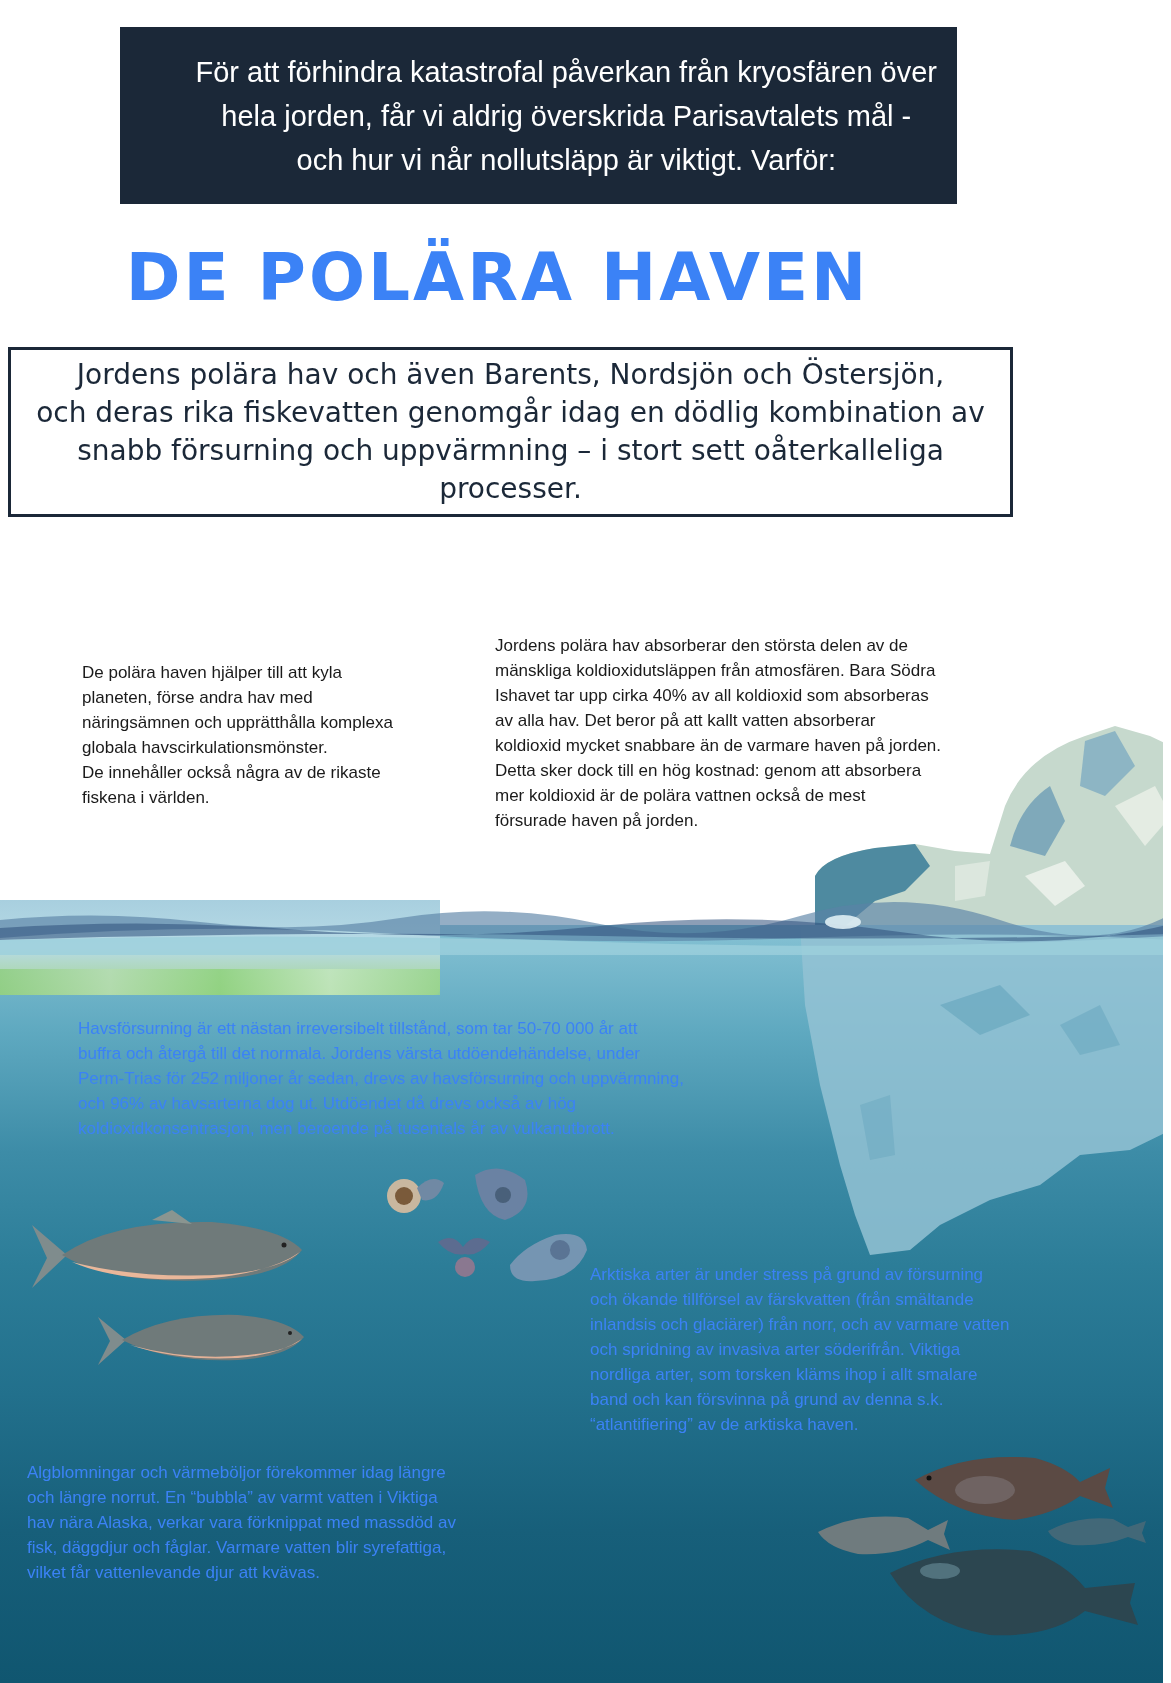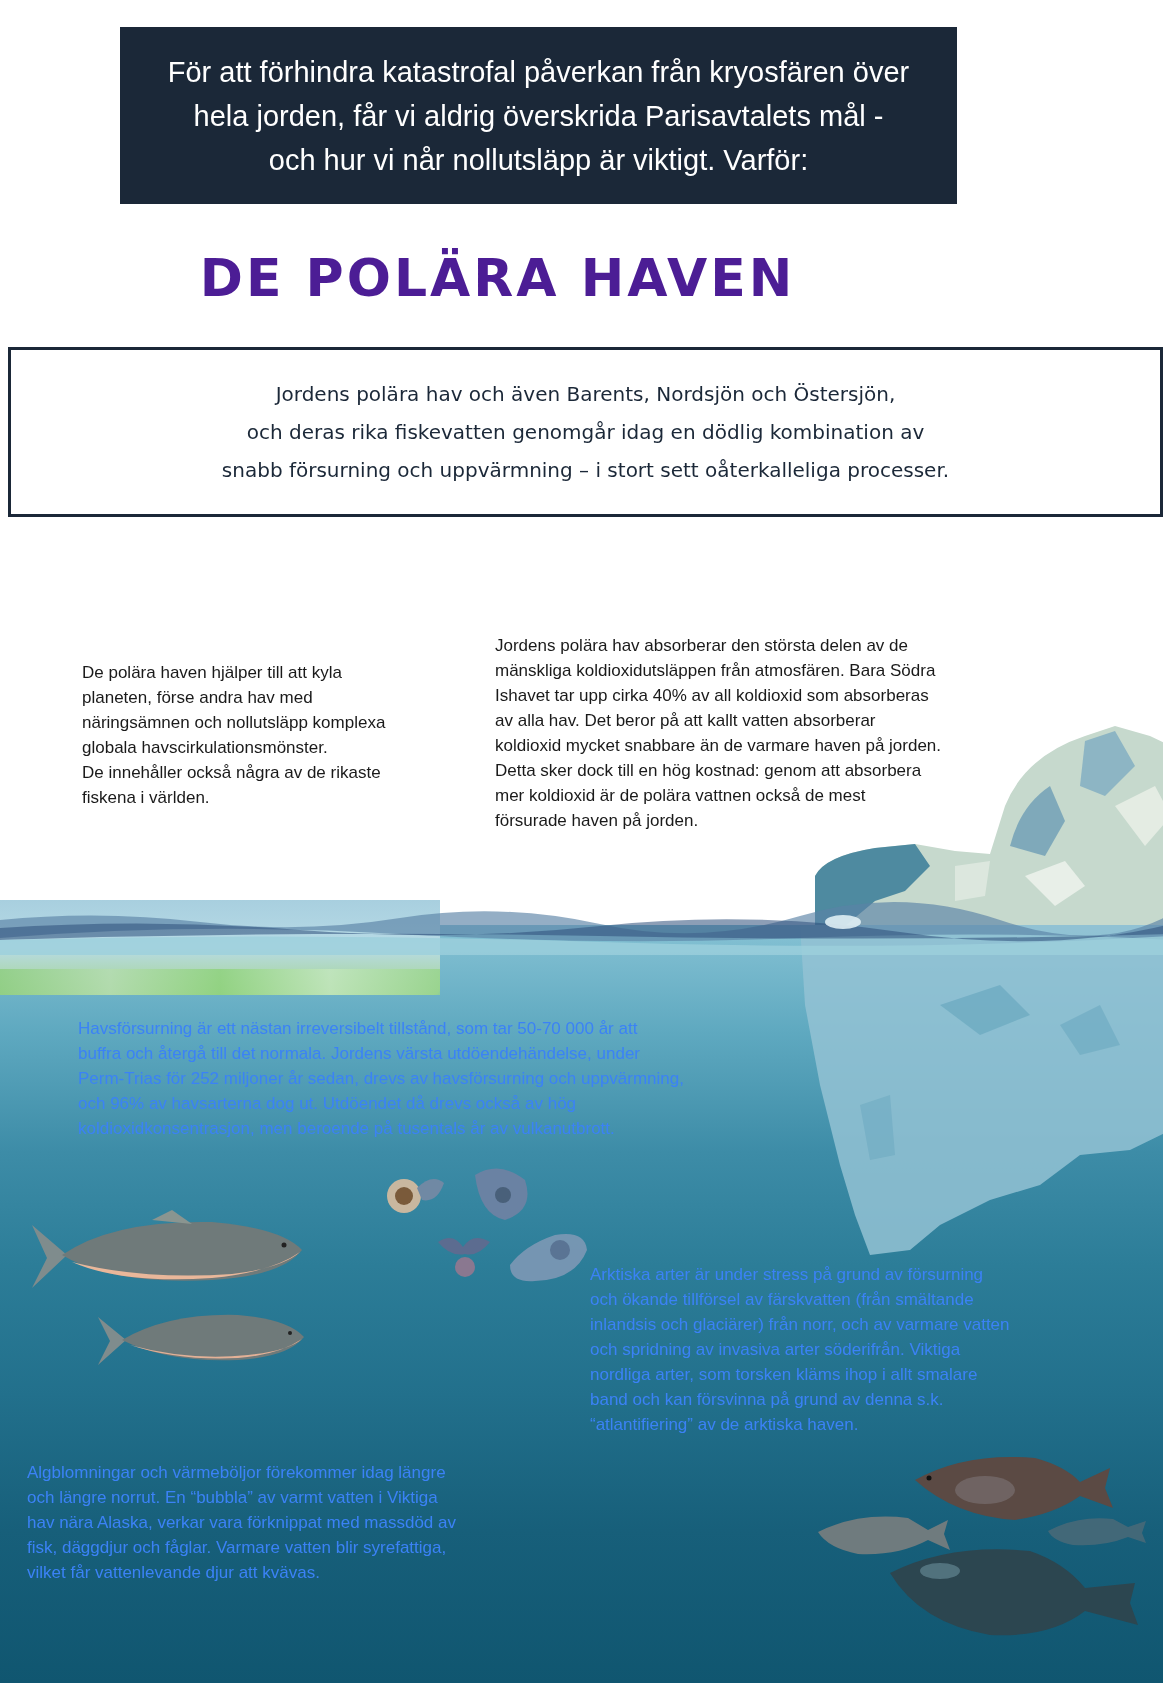--- a/index.html
+++ b/index.html
@@ -2,37 +2,37 @@
 <html><head>
 <meta charset="utf-8">
 <style>
   * { box-sizing: border-box; margin: 0; padding: 0; }
   html, body { width: 1171px; height: 1683px; background: #ffffff; overflow: hidden; }
   body { position: relative; font-family: "DejaVu Sans", sans-serif; color: #1a2733; }
 
   .top-banner {
     position: absolute; left: 120px; top: 27px; width: 837px; height: 177px;
     background: #1b2838; color: #ffffff;
-    display: flex; align-items: center; justify-content: center; text-align: center;
+    display: flex; align-items: center; justify-content: flex-end; text-align: center;
     font-family: "Liberation Sans", sans-serif; font-size: 29px; line-height: 44px;
     padding: 0 20px;
   }
   .top-banner p { white-space: pre-line; }
 
   .main-title {
     position: absolute; left: 0; top: 228px; width: 995px; text-align: center;
-    font-family: "DejaVu Sans", sans-serif; font-weight: bold; font-size: 52px;
-    letter-spacing: 3px; color: #4c1d95; line-height: 100px;
+    font-family: "DejaVu Sans", sans-serif; font-weight: bold; font-size: 66px;
+    letter-spacing: 3px; color: #3b82f6; line-height: 100px;
   }
 
   .intro-box {
-    position: absolute; left: 8px; top: 347px; width: 1155px; height: 170px;
+    position: absolute; left: 8px; top: 347px; width: 1005px; height: 170px;
     border: 3px solid #1b2838; background: #fff;
     display: flex; align-items: center; justify-content: center; text-align: center;
-    font-family: "DejaVu Sans", sans-serif; font-size: 20px; line-height: 38px; color: #1b2838;
+    font-family: "DejaVu Sans", sans-serif; font-size: 28px; line-height: 38px; color: #1b2838;
   }
   .intro-box p { white-space: pre-line; }
 
   .text-block { position: absolute; font-family: "Liberation Sans", sans-serif; font-size: 17px; line-height: 25px; }
   .text-block p { white-space: pre-line; }
   .dark-text { color: #1a1a1a; }
   .light-text { color: #3b82f6; }
 
   
   .ocean {
@@ -153,21 +153,21 @@
   <path d="M0 18 Q30 2 65 6 L80 14 L98 8 L94 20 L98 30 L80 24 Q55 34 25 32 Q5 28 0 18 Z" fill="#4e6a78" opacity="0.8"></path>
 </svg>
 <svg class="fish" style="left:890px; top:1543px; width:250px; height:95px;" viewBox="0 0 250 95">
   <path d="M0 30 Q60 0 140 8 Q175 20 195 45 L245 40 L240 60 L248 82 L195 68 Q160 95 100 92 Q30 80 0 30 Z" fill="#2c4650"></path>
   <ellipse cx="50" cy="28" rx="20" ry="8" fill="#6b8f9b" opacity="0.6"></ellipse>
 </svg>
 
 <div class="text-block dark-text" style="left:82px; top:660px; width:390px;">
   <p>De polära haven hjälper till att kyla
 planeten, förse andra hav med
-näringsämnen och nollutsläpp komplexa
+näringsämnen och upprätthålla komplexa
 globala havscirkulationsmönster.
 De innehåller också några av de rikaste
 fiskena i världen.</p>
 </div>
 <div class="text-block dark-text" style="left:495px; top:633px; width:540px;">
   <p>Jordens polära hav absorberar den största delen av de
 mänskliga koldioxidutsläppen från atmosfären. Bara Södra
 Ishavet tar upp cirka 40% av all koldioxid som absorberas
 av alla hav. Det beror på att kallt vatten absorberar
 koldioxid mycket snabbare än de varmare haven på jorden.

